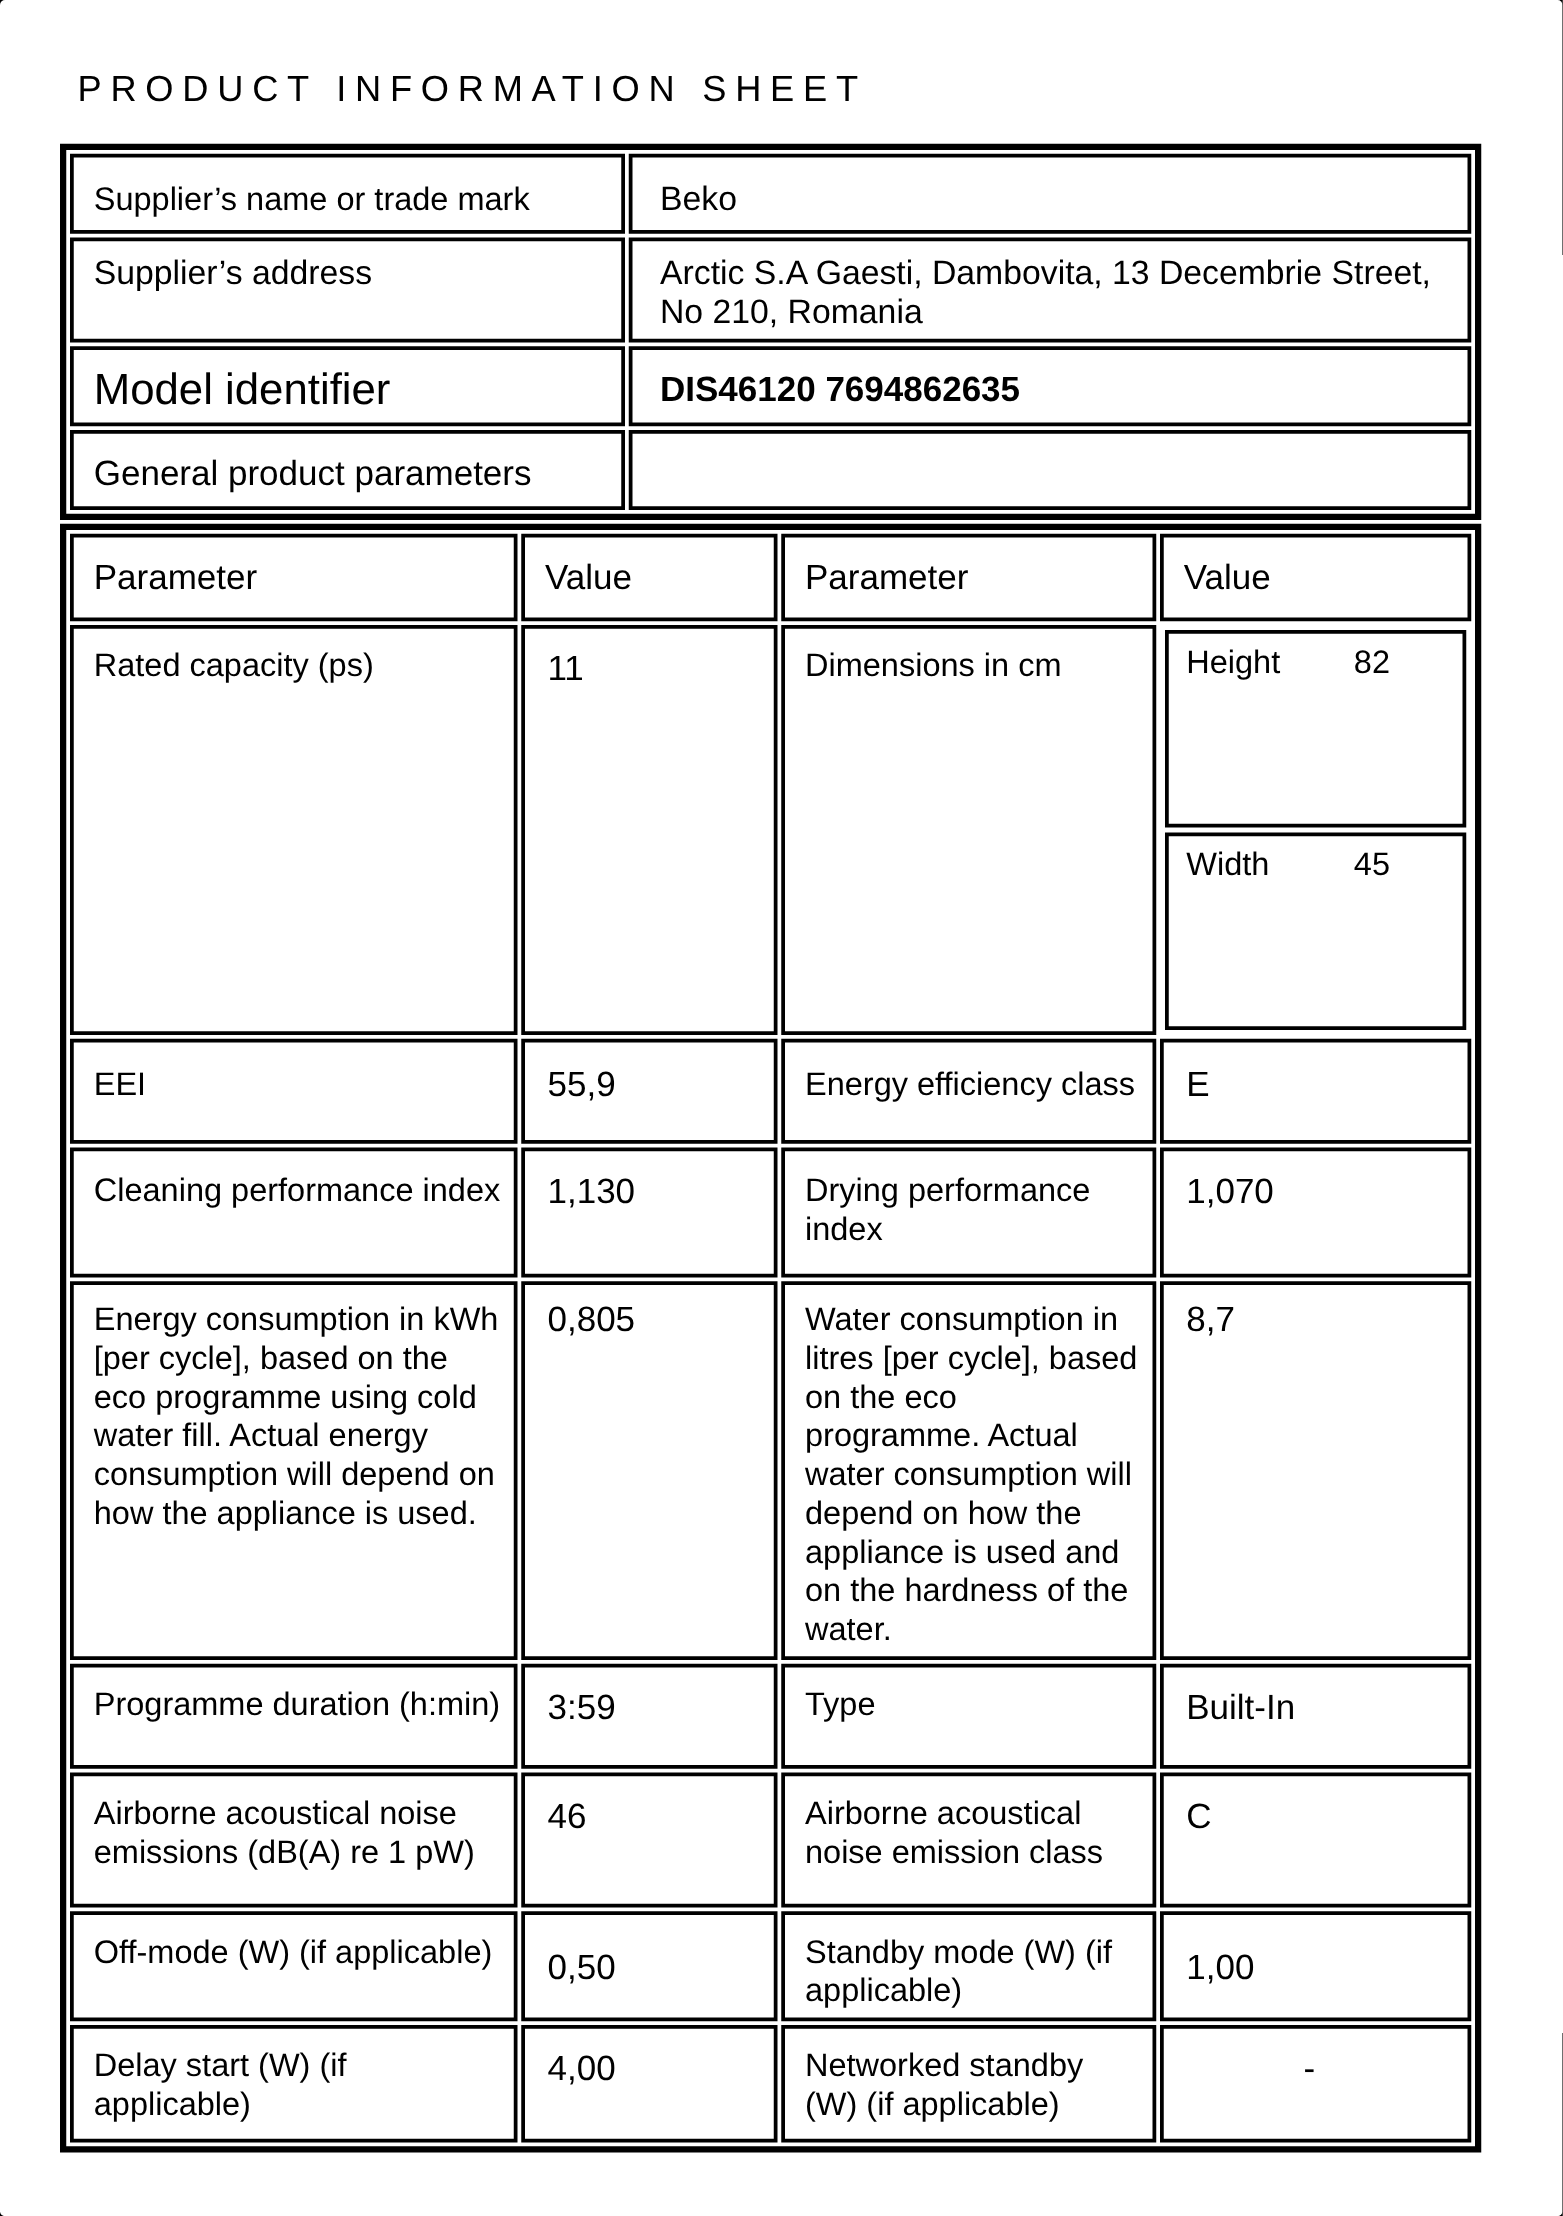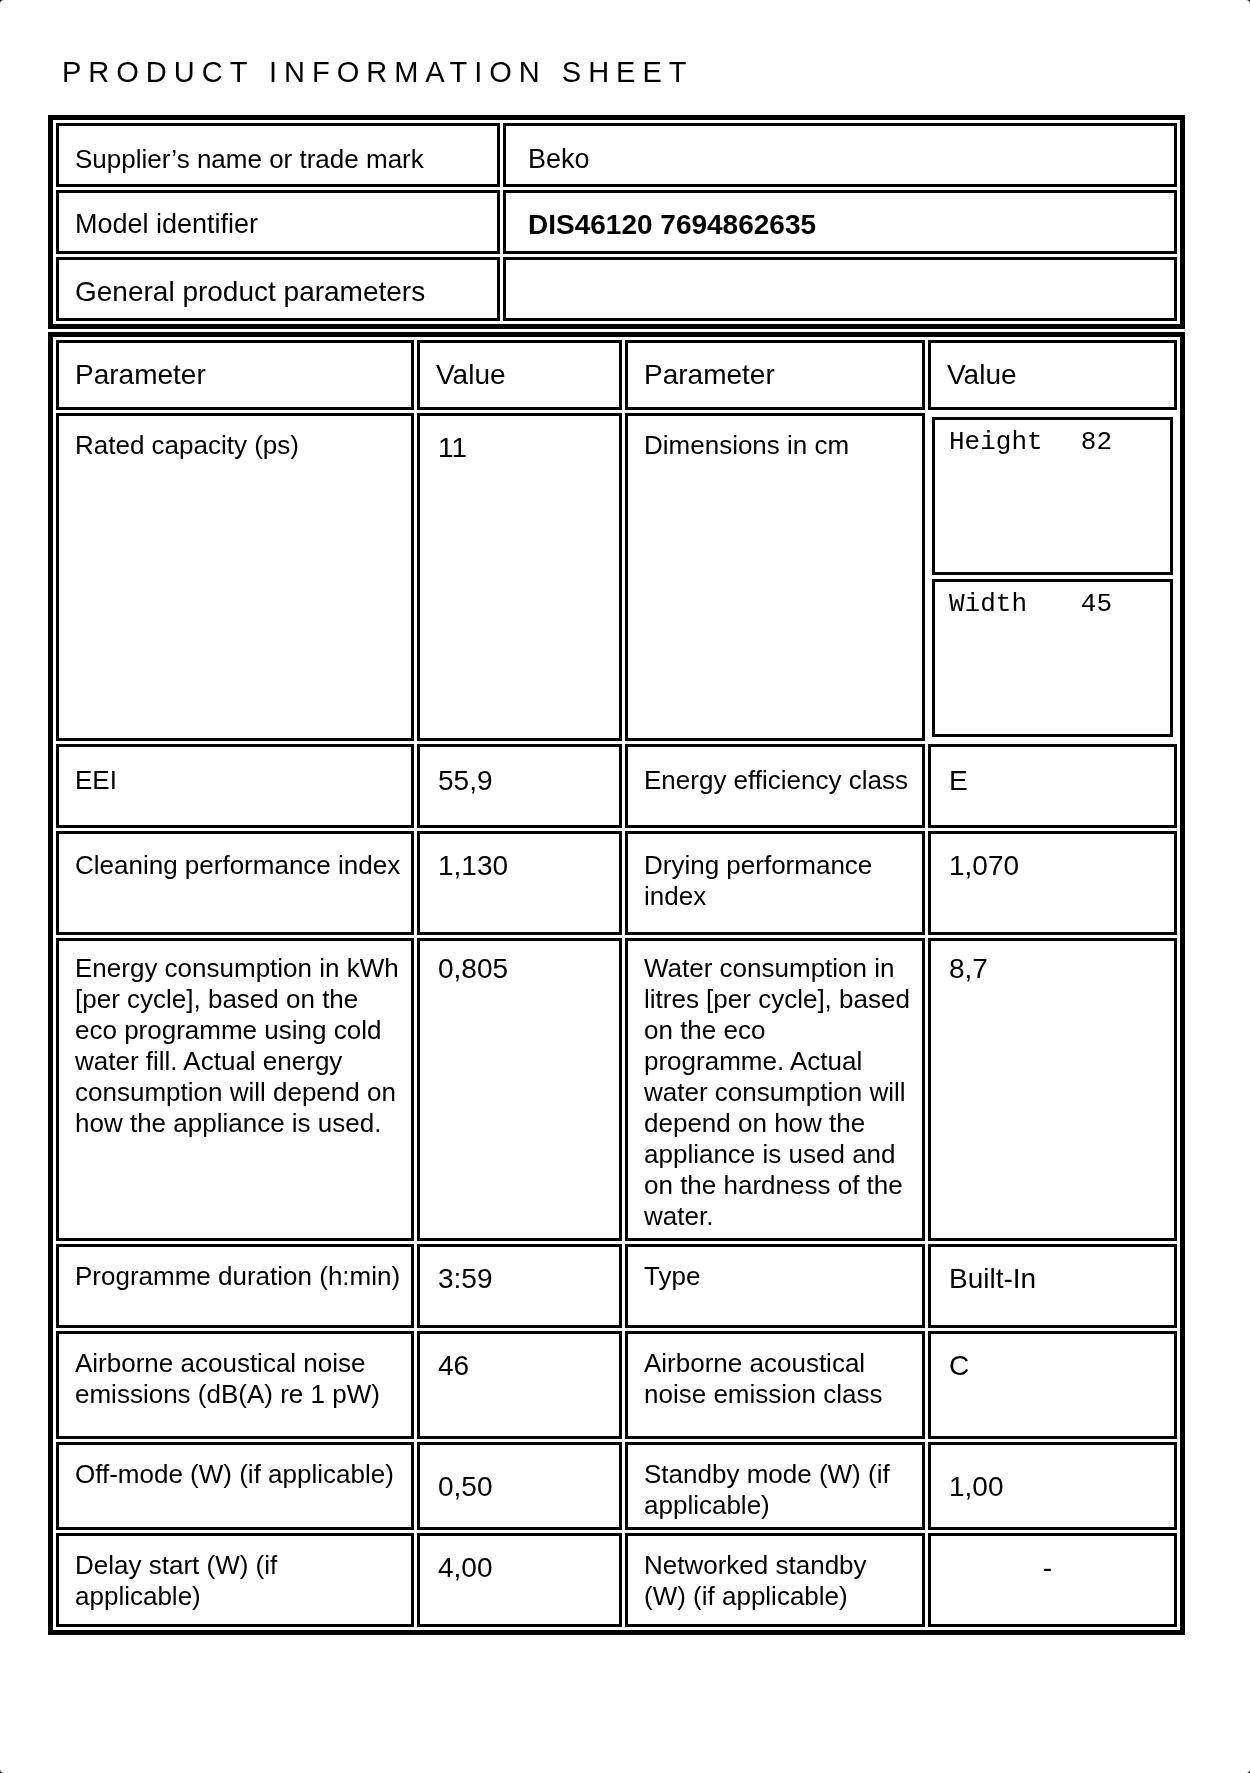--- a/index.html
+++ b/index.html
@@ -38,21 +38,21 @@
     padding: 14px 10px 6px 16px;
     font-size: 26px;
     line-height: 31px;
     font-weight: 400;
     overflow: hidden;
   }
   
   .supplier td.s-lbl { font-size: 26px; }
   .supplier tr.rs1 td { height: 64px; padding-top: 18px; }
   .supplier tr.rs2 td { height: 66px; padding-top: 10px; font-size: 27px; }
-  .supplier tr.rs3 td { height: 64px; padding-top: 16px; font-size: 27px; }
+  .supplier tr.rs3 td { height: 64px; padding-top: 16px; font-size: 35px; }
   .supplier tr.rs4 td { height: 64px; padding-top: 16px; font-size: 28px; }
   .supplier td.s-val { font-size: 27px; padding-left: 22px; }
   .supplier tr.rs3 td.s-val { font-weight: 700; font-size: 28px; }
   
   .params th { height: 70px; padding-top: 16px; font-size: 28px; }
   .params td.val { font-size: 28px; padding-left: 18px; padding-top: 16px; }
   .params tr.r-rated td { height: 158px; }
   .params tr.r-eei td { height: 84px; padding-top: 18px; }
   .params tr.r-clean td { height: 104px; padding-top: 16px; }
   .params tr.r-energy td { height: 246px; padding-top: 12px; }
@@ -63,39 +63,43 @@
   .params tr.r-delay td { height: 94px; }
   .params td.center { text-align: center; padding-left: 0; }
   .params td.dims-cell { padding: 0; border: none; height: 158px; }
   table.dims {
     width: 100%; height: 100%;
     border-collapse: separate;
     border-spacing: 4px;
     table-layout: fixed;
   }
   .dims td { height: 46px; padding: 7px 0 2px 14px; font-size: 26px; }
-  .dim-line { display: flex; font-family: Liberation Mono, monospace; }
+  .dim-line { display: flex; }
   .dim-val { margin-left: auto; margin-right: 58px; }
 </style>
 </head>
 <body>
 
 <div class="page">
 
   <div class="title">PRODUCT INFORMATION SHEET</div>
 
   <table class="tbl supplier">
     <colgroup>
         <col style="width:444px">
         <col>
       </colgroup>
     <tbody>
         <tr class="rs1">
       <td class="s-lbl">Supplier’s name or trade mark</td>
       <td class="s-val">Beko</td>
+    </tr>
+    <tr class="rs2">
+      <td class="s-lbl">Supplier’s address</td>
+      <td class="s-val">Arctic S.A  Gaesti, Dambovita, 13 Decembrie Street, No 210, Romania</td>
     </tr>
     <tr class="rs3">
       <td class="s-lbl">Model identifier</td>
       <td class="s-val">DIS46120 7694862635</td>
     </tr>
     <tr class="rs4">
       <td class="s-lbl">General product parameters</td>
       <td class="s-val"></td>
     </tr>
   </tbody>

